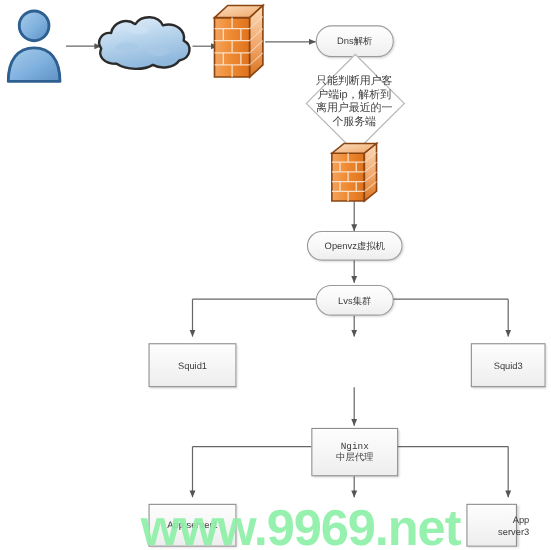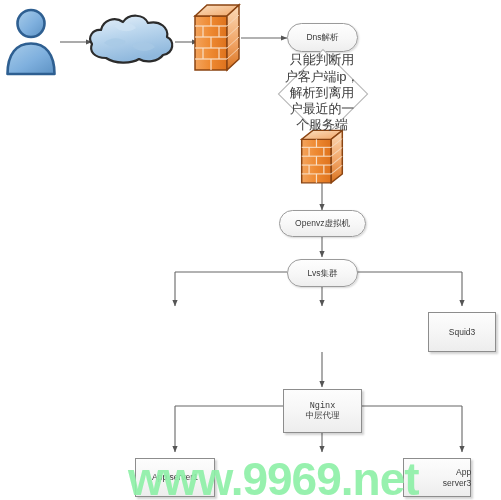--- a/index.html
+++ b/index.html
@@ -64,21 +64,21 @@
     margin-left:-31px;margin-top:-31px;
     transform:rotate(45deg);
     border:1px solid #b4b4b4;
     background:#ffffff;
   }
   .diamond-text{
     position:relative;
     z-index:2;
     width:76px;
     text-align:center;
-    font-size:13px;
+    font-size:10px;
     line-height:1.25;
     color:#404040;
     letter-spacing:-0.1px;
   }
 
   
   .person{position:absolute;}
 
   
   .cloud{position:absolute;}
@@ -260,31 +260,34 @@
   </div>
 
   <div class="node rounded" style="left:279px;top:210px;width:87px;height:27px;">
     <span>Openvz虚拟机</span>
   </div>
 
   <div class="node rounded" style="left:287px;top:259px;width:71px;height:28px;">
     <span>Lvs集群</span>
   </div>
 
+  <div class="node rect" style="left:135px;top:312px;width:80px;height:40px;">
+    <span>Squid1</span>
+  </div>
   <div class="node rect" style="left:428px;top:312px;width:68px;height:40px;">
     <span>Squid3</span>
   </div>
 
   <div class="node rect" style="left:283px;top:389px;width:79px;height:44px;flex-direction:column;font-family:Liberation Mono, monospace;">
     <span class="l1">Nginx</span>
     <span class="l2">中层代理</span>
   </div>
 
   <div class="node rect" style="left:135px;top:458px;width:80px;height:39px;">
     <span>App server1</span>
   </div>
-  <div class="node rect" style="left:403px;top:458px;width:68px;height:39px;padding-left:40px;">
+  <div class="node rect" style="left:424px;top:458px;width:46px;height:39px;padding-left:40px;">
     <span>App server3</span>
   </div>
 
   <div class="watermark" style="left:128px;top:452px;">www.9969.net</div>
 
 </div>
 
 </body></html>

